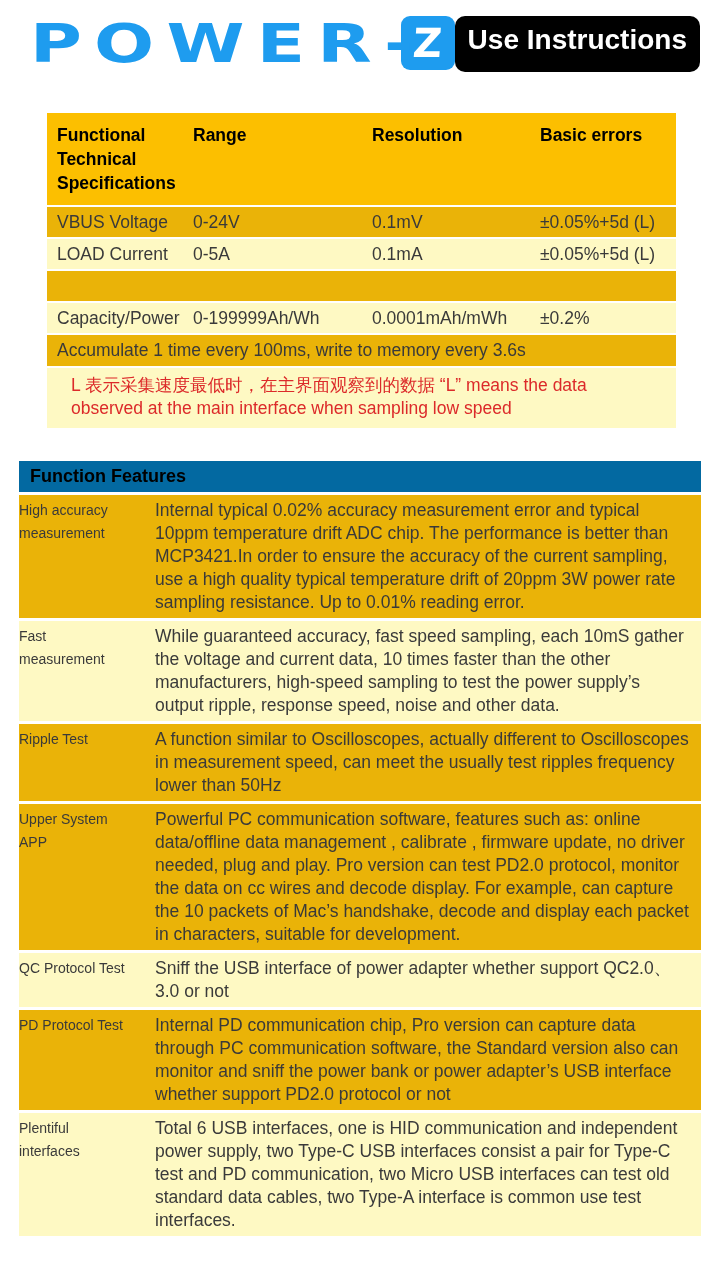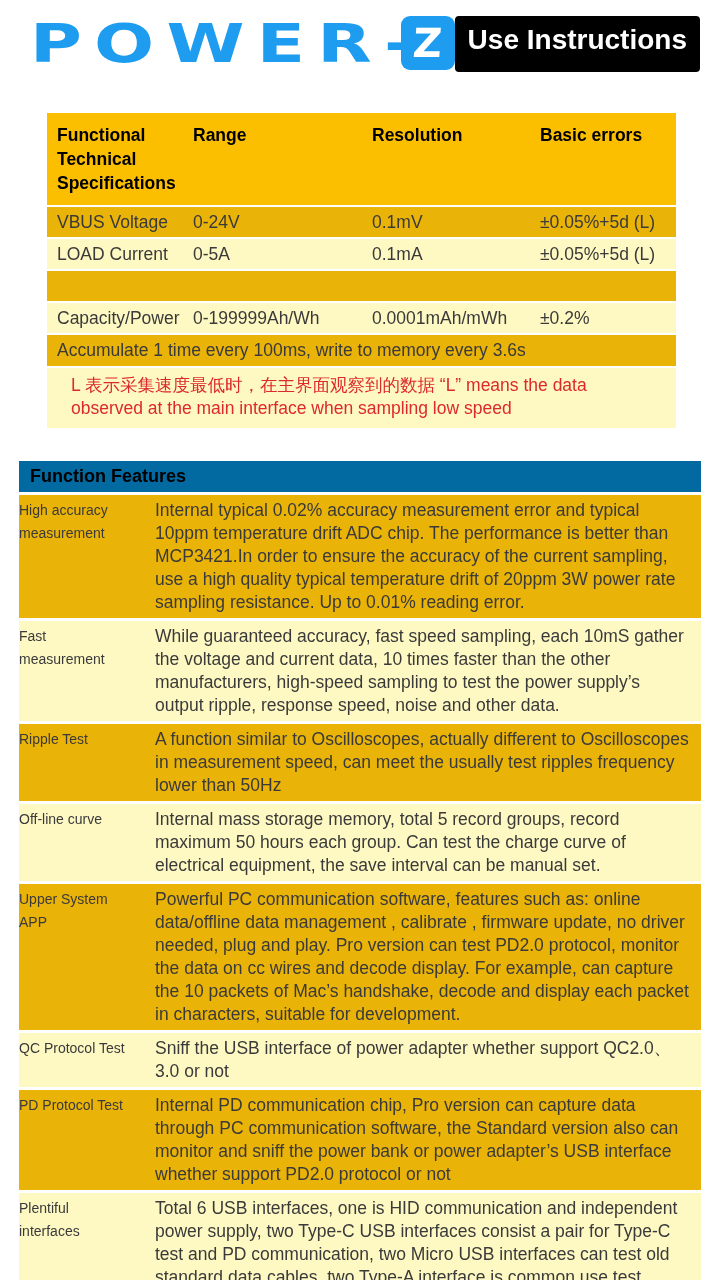--- a/index.html
+++ b/index.html
@@ -8,21 +8,21 @@
   
   .logo-row { display:flex; padding:16px 20px 0 30px; height:72px; }
   .logo-text { width:392px; height:56px; overflow:visible; white-space:nowrap; }
   .logo-text span {
     display:inline-block; font-family:"DejaVu Sans",sans-serif; font-weight:bold;
     font-size:58px; line-height:56px; color:#1E9CEF; letter-spacing:10px;
     transform:scaleX(1.22) scaleY(0.92); transform-origin:left center;
   }
   .z-badge { width:54px; height:54px; background:#1E9CEF; border-radius:9px; display:flex; align-items:center; justify-content:center; flex:0 0 auto; }
   .z-badge span { color:#fff; font-weight:bold; font-size:40px; line-height:1; font-family:"DejaVu Sans",sans-serif; transform:skewX(-4deg); }
-  .use-instructions { margin-left:auto; background:#000; color:#fff; border-radius:4px; padding:9px 13px; font-size:28px; font-weight:bold; line-height:1.1; white-space:nowrap; }
+  .use-instructions { margin-left:auto; background:#000; color:#fff; border-radius:10px; padding:9px 13px; font-size:28px; font-weight:bold; line-height:1.1; white-space:nowrap; }
 
   
   .spec-table { margin:41px 44px 0 47px; width:629px; }
   .spec-grid { display:grid; grid-template-columns:136px 179px 168px 146px; }
   .spec-head { background:#FCBF00; margin-bottom:2px; }
   .spec-head .cell { padding:10px 6px 10px 10px; font-weight:bold; font-size:17.5px; line-height:24px; color:#000; }
   .spec-row { margin-bottom:2px; min-height:30px; align-items:center; }
   .spec-row .cell { padding:4px 4px 4px 10px; font-size:17.5px; line-height:21px; color:#3a3a3a; }
   .row-dark { background:#eab308; }
   .row-light { background:#fef9c3; }
@@ -106,24 +106,20 @@
     <div class="feature-row row-light">
       <div class="feature-term">Fast measurement</div>
       <div class="feature-desc">While guaranteed accuracy, fast speed sampling, each 10mS gather the voltage and current data, 10 times faster than the other manufacturers, high-speed sampling to test the power supply’s output ripple, response speed, noise and other data.</div>
     </div>
 
     <div class="feature-row row-dark">
       <div class="feature-term">Ripple Test</div>
       <div class="feature-desc">A function similar to Oscilloscopes, actually different to Oscilloscopes in measurement speed, can meet the usually test ripples frequency lower than 50Hz</div>
     </div>
 
-    <div class="feature-row row-light">
-      <div class="feature-term">Off-line curve</div>
-      <div class="feature-desc">Internal mass storage memory, total 5 record groups, record maximum 50 hours each group. Can test the charge curve of electrical equipment, the save interval can be manual set.</div>
-    </div>
 
     <div class="feature-row row-dark">
       <div class="feature-term">Upper System APP</div>
       <div class="feature-desc">Powerful PC communication software, features such as: online data/offline data management , calibrate , firmware update, no driver needed, plug and play. Pro version can test PD2.0 protocol, monitor the data on cc wires and decode display. For example, can capture the 10 packets of Mac’s handshake, decode and display each packet in characters, suitable for development.</div>
     </div>
 
     <div class="feature-row row-light">
       <div class="feature-term">QC Protocol Test</div>
       <div class="feature-desc">Sniff the USB interface of power adapter whether support QC2.0、3.0 or not</div>
     </div>

